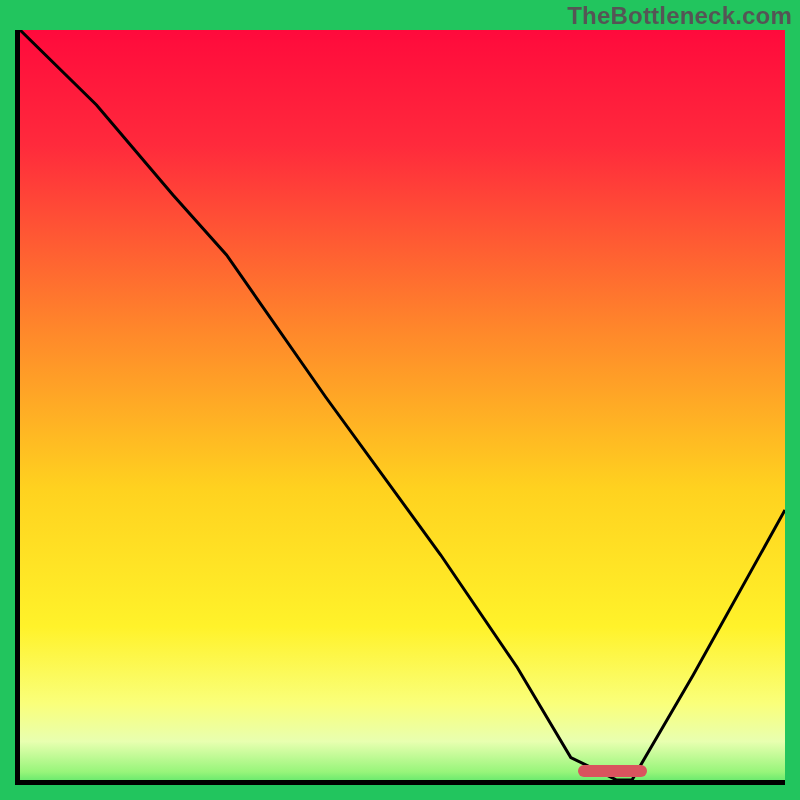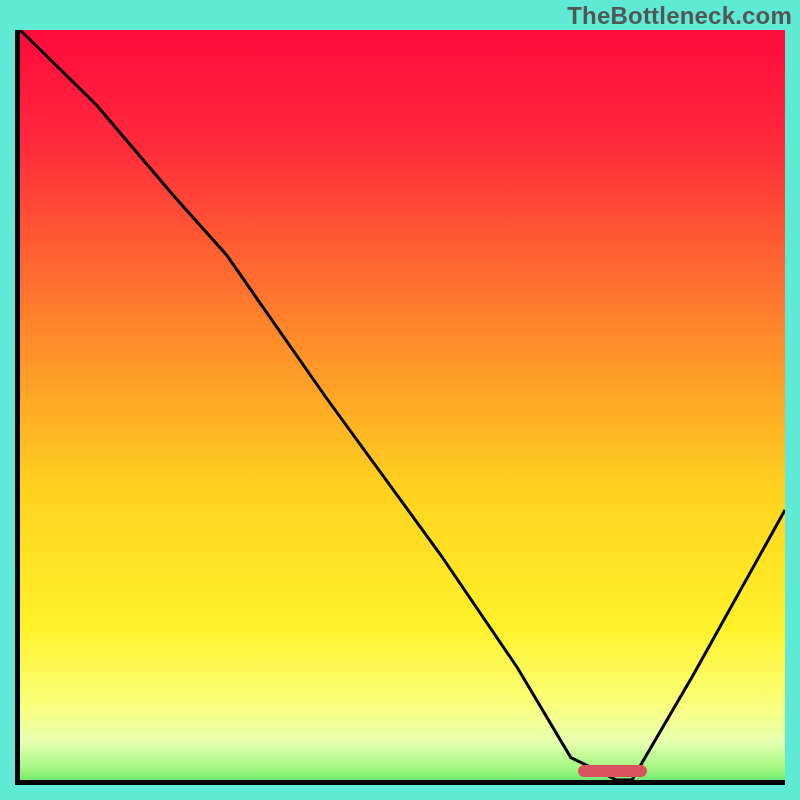--- a/index.html
+++ b/index.html
@@ -7,21 +7,21 @@
     padding: 0;
     width: 800px;
     height: 800px;
     overflow: hidden;
     font-family: Arial, Helvetica, sans-serif;
   }
   .canvas {
     position: relative;
     width: 800px;
     height: 800px;
-    background: #5eead4;
+    background: #22c55e;
   }
   .watermark {
     position: absolute;
     top: 2px;
     right: 8px;
     font-size: 24px;
     font-weight: 600;
     color: #555555;
     letter-spacing: 0.2px;
   }

